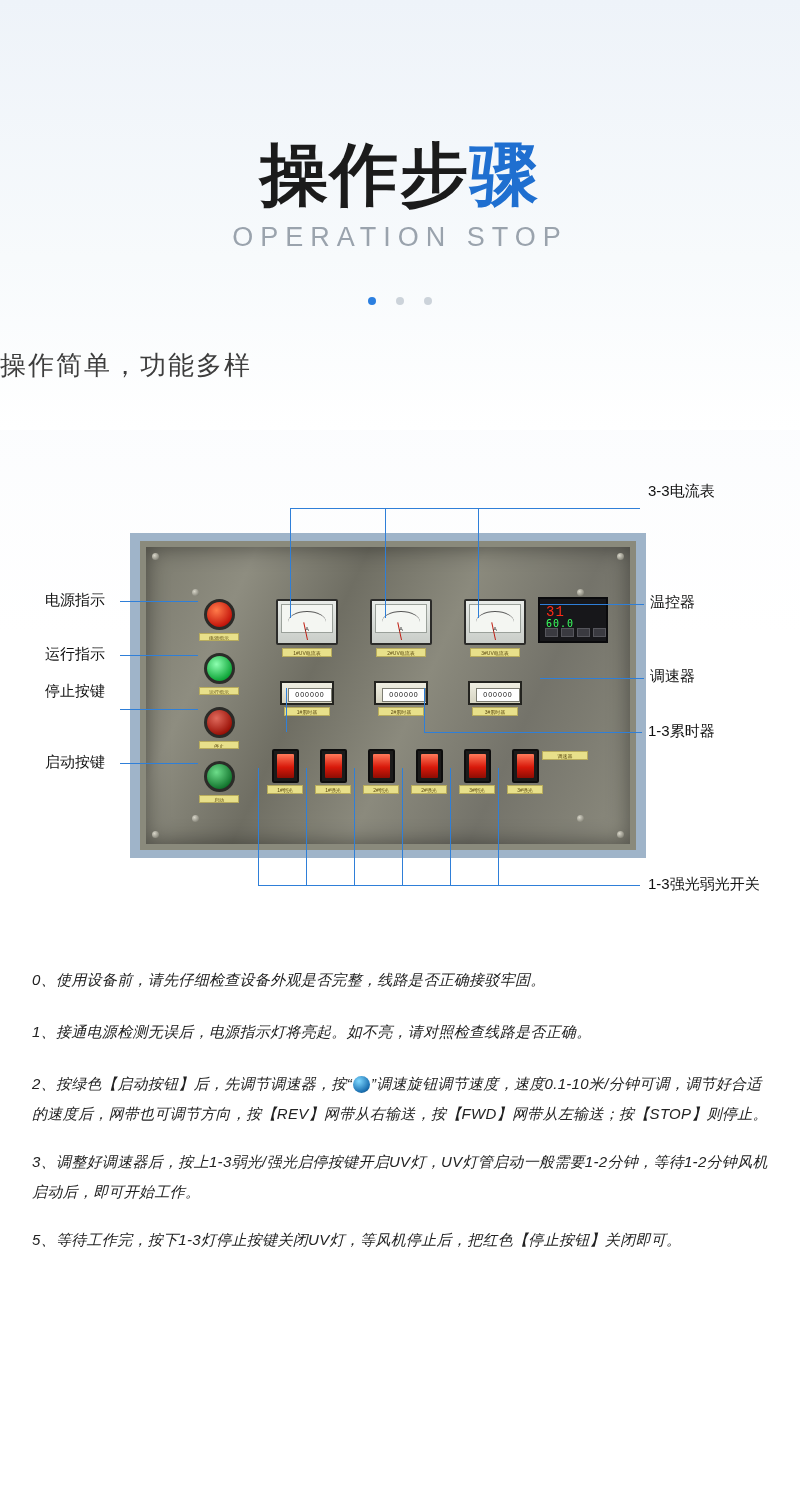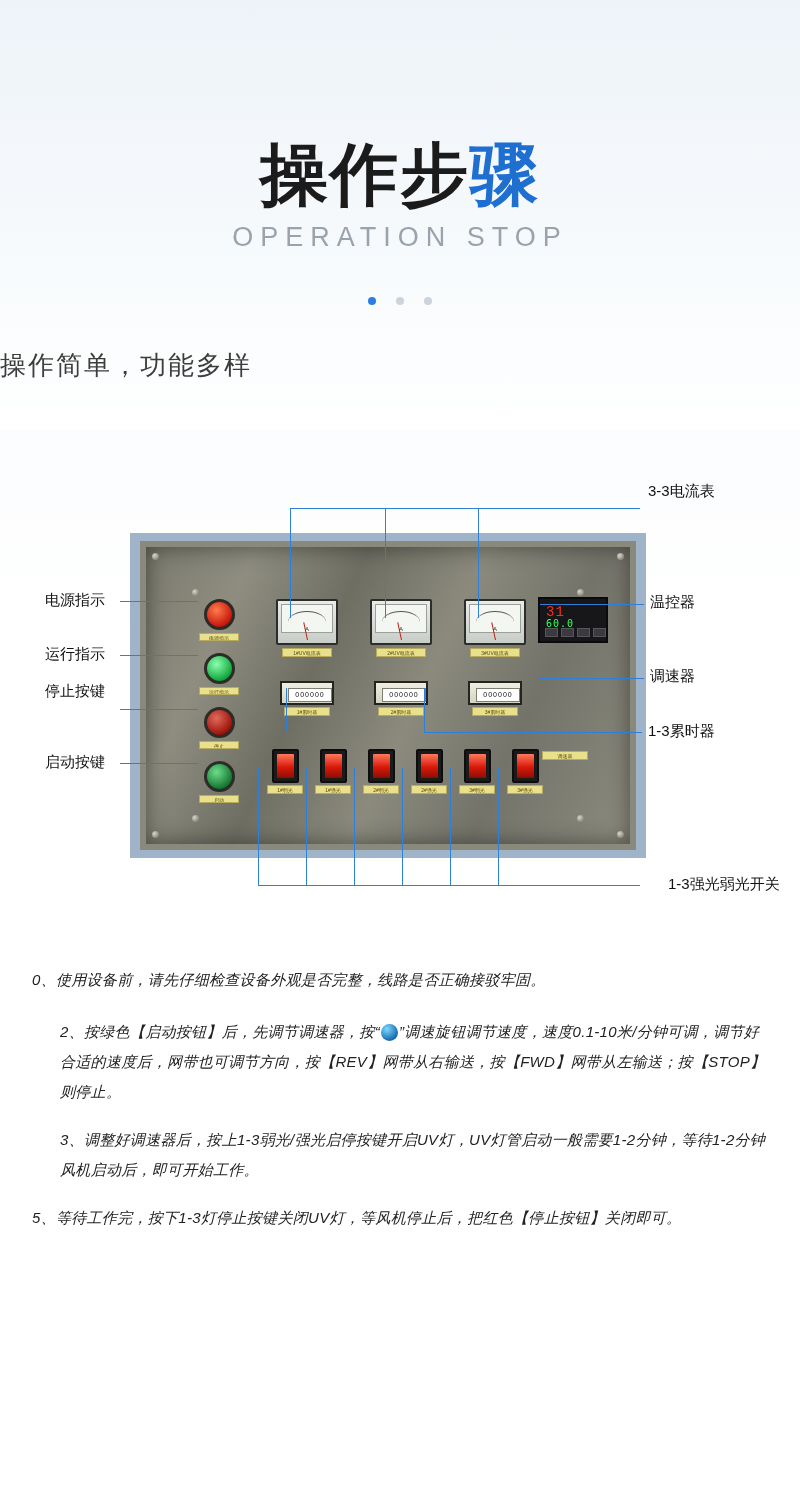--- a/index.html
+++ b/index.html
@@ -357,21 +357,21 @@
     width: 740px;
     font-style: italic;
   }
   .steps p {
     margin: 0 0 22px 0;
     font-size: 15px;
     line-height: 30px;
     color: #222;
     letter-spacing: .3px;
   }
-  .steps p.multi { margin-bottom: 18px; margin-left: 28px; }
+  .steps p.multi { margin-bottom: 18px; }
   .knob-inline {
     display: inline-block;
     width: 17px; height: 17px;
     border-radius: 50%;
     background: radial-gradient(circle at 35% 30%, #7fd8ff, #1a6fb0 68%, #0a3a5c);
     vertical-align: -4px;
     margin: 0 1px;
   }
 </style>
 </head>
@@ -526,28 +526,29 @@
     <div class="leader h" style="left:540px; top:218px; width:104px;"></div>
     <div class="leader h" style="left:424px; top:272px; width:218px;"></div>
     <div class="leader v" style="left:424px; top:228px; height:44px;"></div>
 
     <div class="leader v" style="left:286px; top:228px; height:44px;"></div>
 
     <div class="callout" style="left:648px; top:22px;">3-3电流表</div>
     <div class="callout" style="left:650px; top:133px;">温控器</div>
     <div class="callout" style="left:650px; top:207px;">调速器</div>
     <div class="callout" style="left:648px; top:262px;">1-3累时器</div>
-    <div class="callout" style="left:668px; top:415px;">1-3强光弱光开关</div>
+    <div class="callout" style="left:648px; top:415px;">1-3强光弱光开关</div>
 
     <div class="callout" style="left:45px;  top:131px;">电源指示</div>
     <div class="callout" style="left:45px;  top:185px;">运行指示</div>
     <div class="callout" style="left:45px;  top:222px;">停止按键</div>
     <div class="callout" style="left:45px;  top:293px;">启动按键</div>
   </div>
 
   <div class="steps">
     <p>0、使用设备前，请先仔细检查设备外观是否完整，线路是否正确接驳牢固。</p>
+    <p>1、接通电源检测无误后，电源指示灯将亮起。如不亮，请对照检查线路是否正确。</p>
     <p class="multi"><span>2、按绿色【启动按钮】后，先调节调速器，按“</span><span class="knob-inline"></span><span>”调速旋钮调节速度，速度0.1-10米/分钟可调，调</span><span>节好合适的速度后，网带也可调节方向，按【REV】网带从右输送，按【FWD】网带从左输送；按【</span><span>STOP】则停止。</span></p>
     <p class="multi">3、调整好调速器后，按上1-3弱光/强光启停按键开启UV灯，UV灯管启动一般需要1-2分钟，等待1-2分钟风机启动后，即可开始工作。</p>
     <p>5、等待工作完，按下1-3灯停止按键关闭UV灯，等风机停止后，把红色【停止按钮】关闭即可。</p>
   </div>
 
 </div>
 
 </body></html>

